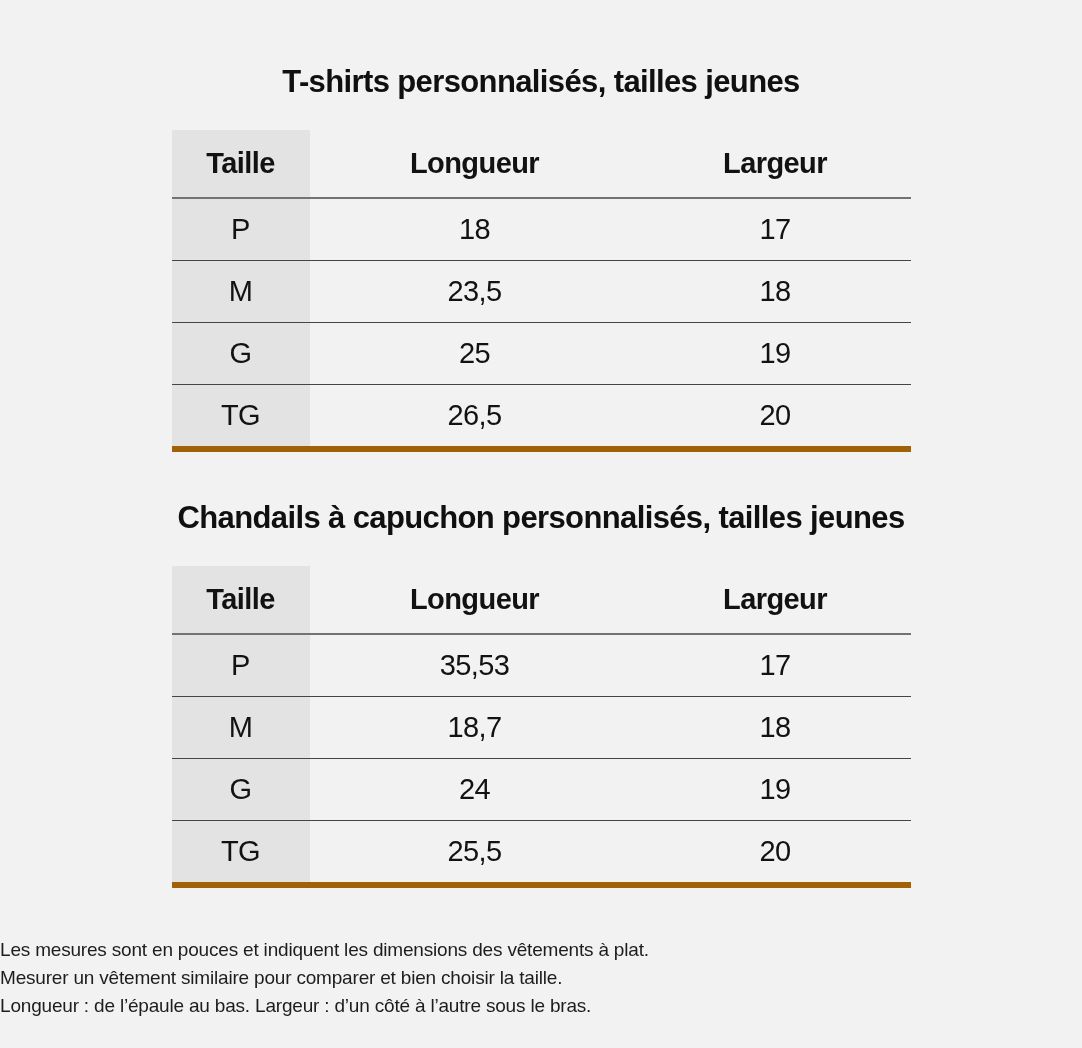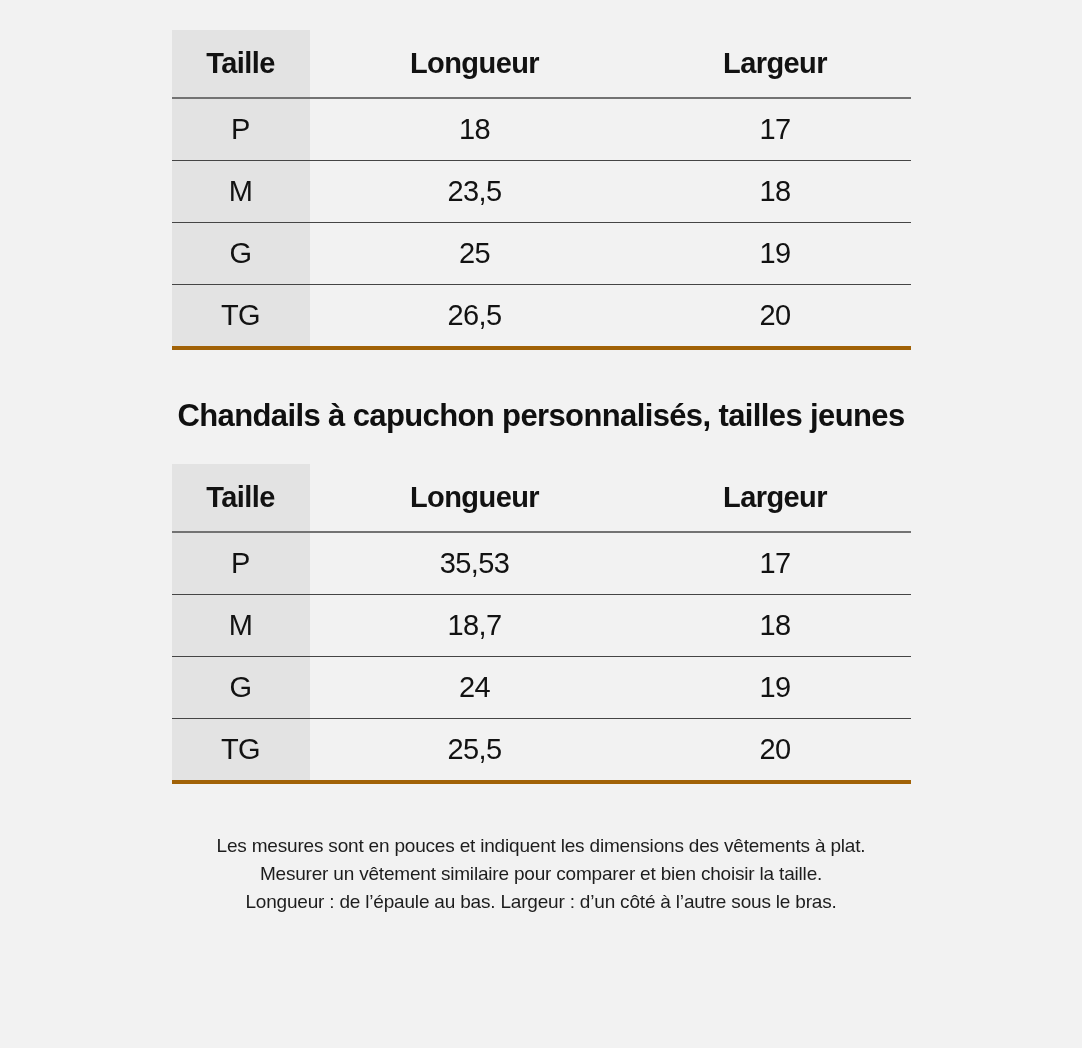--- a/index.html
+++ b/index.html
@@ -49,42 +49,43 @@
     height: 61px;
     font-size: 29px;
     font-weight: normal;
     letter-spacing: -0.02em;
     text-align: center;
     vertical-align: middle;
     border-bottom: 1.5px solid #454545;
     padding: 0;
   }
   table.size-table tbody tr:last-child td {
-    border-bottom: 4px solid #a16207;
+    border-bottom: 6px solid #a16207;
   }
   .col-size {
     background: #e3e3e3;
   }
   .footnote {
     margin: 48px auto 0 auto;
-    text-align: center;
+    text-align: left;
     font-size: 19px;
     line-height: 28px;
     color: #1d1d1d;
     letter-spacing: -0.01em;
   }
   .footnote p {
     margin: 0;
   }
 </style>
 </head>
 <body>
 
 <main>
 
+  <h2 class="chart-title">T-shirts personnalisés, tailles jeunes</h2>
 
   <table class="size-table">
     <colgroup>
         <col class="c1">
         <col class="c2">
         <col class="c3">
       </colgroup>
     <thead>
       <tr>
         <th class="col-size">Taille</th>

